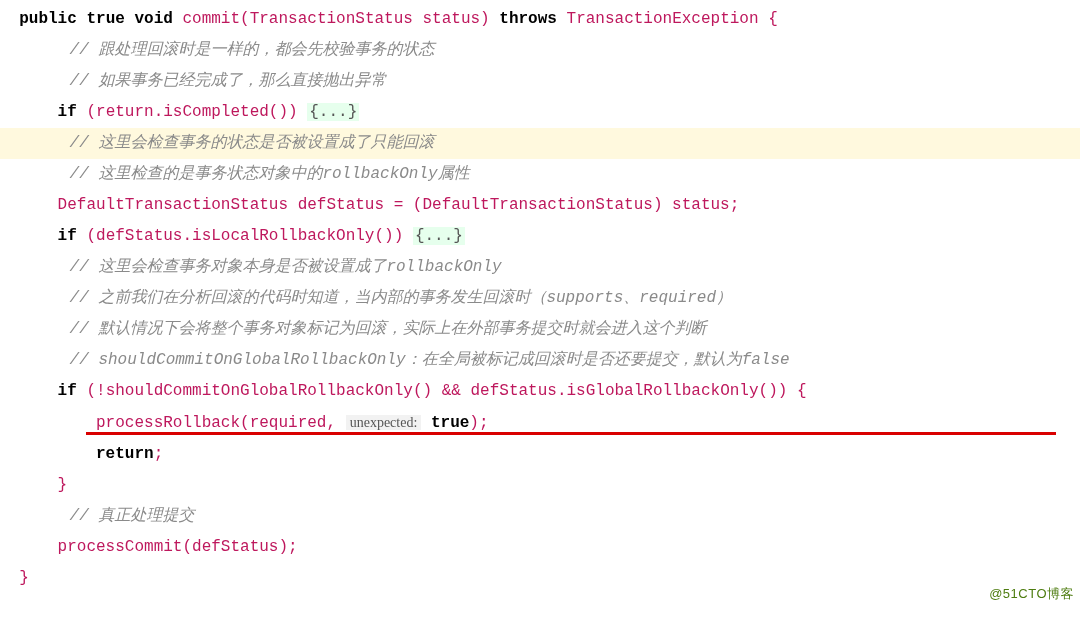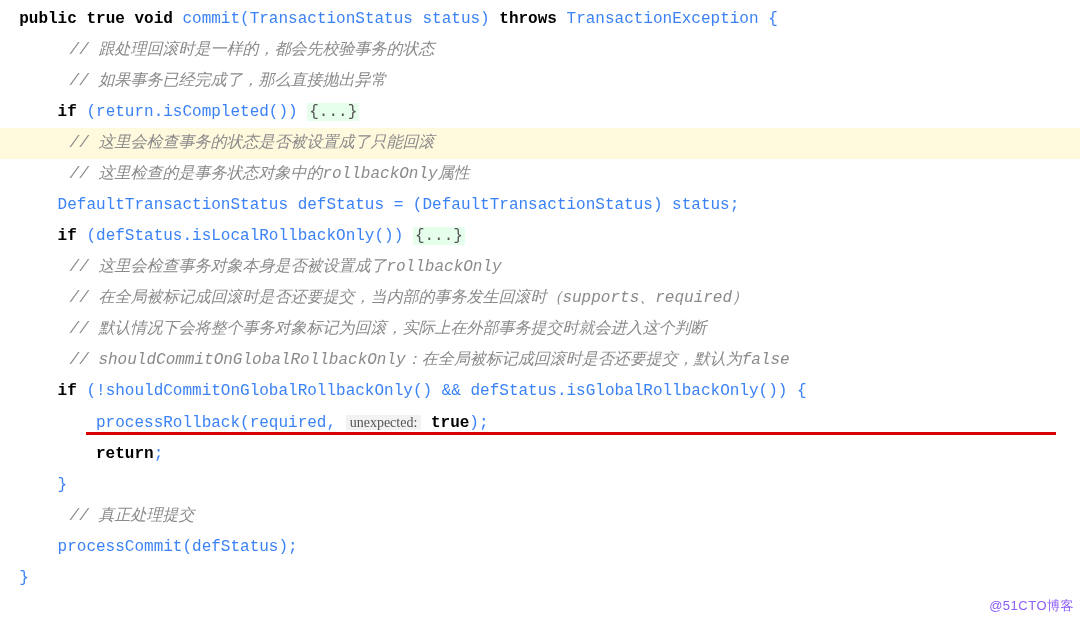--- a/index.html
+++ b/index.html
@@ -12,21 +12,21 @@
     position: relative;
   }
   .code {
     font-family: "Courier New", Consolas, monospace;
     font-size: 16px;
     line-height: 31px;
     white-space: pre;
     padding: 4px 0 0 0;
   }
   .kw   { color: #000000; font-weight: bold; }      
-  .id   { color: #3b82f6; }                          
+  .id   { color: #be185d; }                          
   .cmt  { color: #8a8a8a; font-style: italic; margin-left: 12px; }      
   .fold { background: #e6ffed; color: #555; padding: 0 2px; }
   .hint { background: #f2f2f2; color: #555; padding: 0 4px; font-style: normal; font-family: Liberation Serif, serif; font-size: 14px; }
   .hl-line-bg {
     position: absolute;
     left: 0;
     right: 0;
     top: 128px;
     height: 31px;
     background: #fff9de;
@@ -38,44 +38,44 @@
     left: 86px;
     top: 432px;
     width: 970px;
     height: 0;
     border-top: 3px solid #d90000;
     z-index: 2;
   }
   .watermark {
     position: absolute;
     right: 6px;
-    bottom: 6px;
+    bottom: 18px;
     font-family: Arial, sans-serif;
     font-size: 13px;
-    color: #8b5cf6;
+    color: #4d7c0f;
     z-index: 3;
     letter-spacing: 0.5px;
   }
 </style>
 </head>
 <body>
 
 <div class="hl-line-bg"></div>
 
 <div class="code-wrap">
 <div class="code">  <span class="kw">public</span> <span class="kw">true</span> <span class="kw">void</span> <span class="id">commit(TransactionStatus status)</span> <span class="kw">throws</span> <span class="id">TransactionException {</span>
       <span class="cmt">// 跟处理回滚时是一样的，都会先校验事务的状态</span>
       <span class="cmt">// 如果事务已经完成了，那么直接抛出异常</span>
       <span class="kw">if</span> <span class="id">(return.isCompleted())</span> <span class="fold">{...}</span>
       <span class="cmt">// 这里会检查事务的状态是否被设置成了只能回滚</span>
       <span class="cmt">// 这里检查的是事务状态对象中的rollbackOnly属性</span>
       <span class="id">DefaultTransactionStatus defStatus = (DefaultTransactionStatus) status;</span>
       <span class="kw">if</span> <span class="id">(defStatus.isLocalRollbackOnly())</span> <span class="fold">{...}</span>
       <span class="cmt">// 这里会检查事务对象本身是否被设置成了rollbackOnly</span>
-      <span class="cmt">// 在全局被标记成回滚时是否还要提交，当内部的事务发生回滚时（supports、required）</span>
+      <span class="cmt">// 之前我们在分析回滚的代码时知道，当内部的事务发生回滚时（supports、required）</span>
       <span class="cmt">// 默认情况下会将整个事务对象标记为回滚，实际上在外部事务提交时就会进入这个判断</span>
       <span class="cmt">// shouldCommitOnGlobalRollbackOnly：在全局被标记成回滚时是否还要提交，默认为false</span>
       <span class="kw">if</span> <span class="id">(!shouldCommitOnGlobalRollbackOnly() &amp;&amp; defStatus.isGlobalRollbackOnly()) {</span>
           <span class="id">processRollback(required,</span> <span class="hint">unexpected:</span> <span class="kw">true</span><span class="id">);</span>
           <span class="kw">return</span><span class="id">;</span>
       <span class="id">}</span>
       <span class="cmt">// 真正处理提交</span>
       <span class="id">processCommit(defStatus);</span>
   <span class="id">}</span></div>
 </div>

